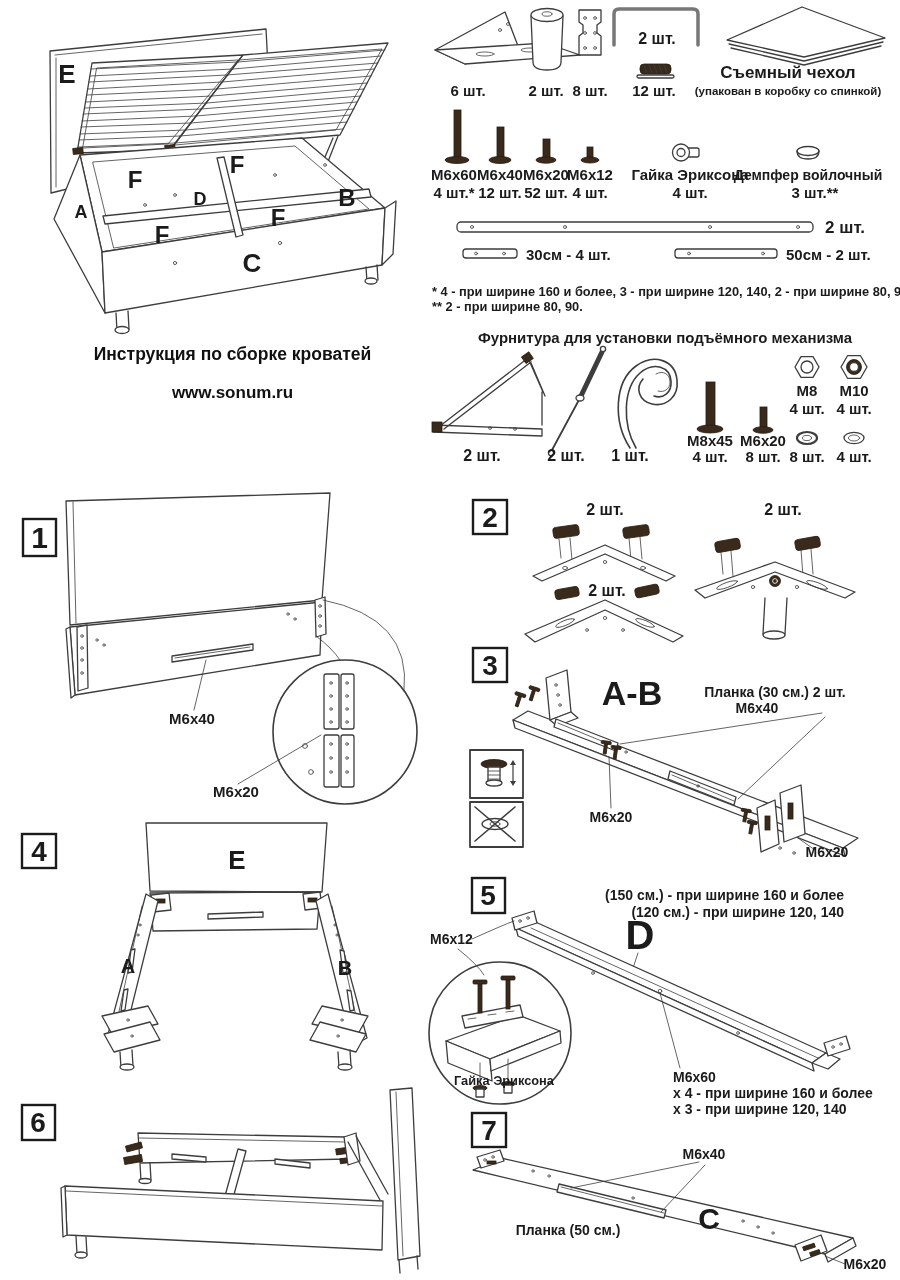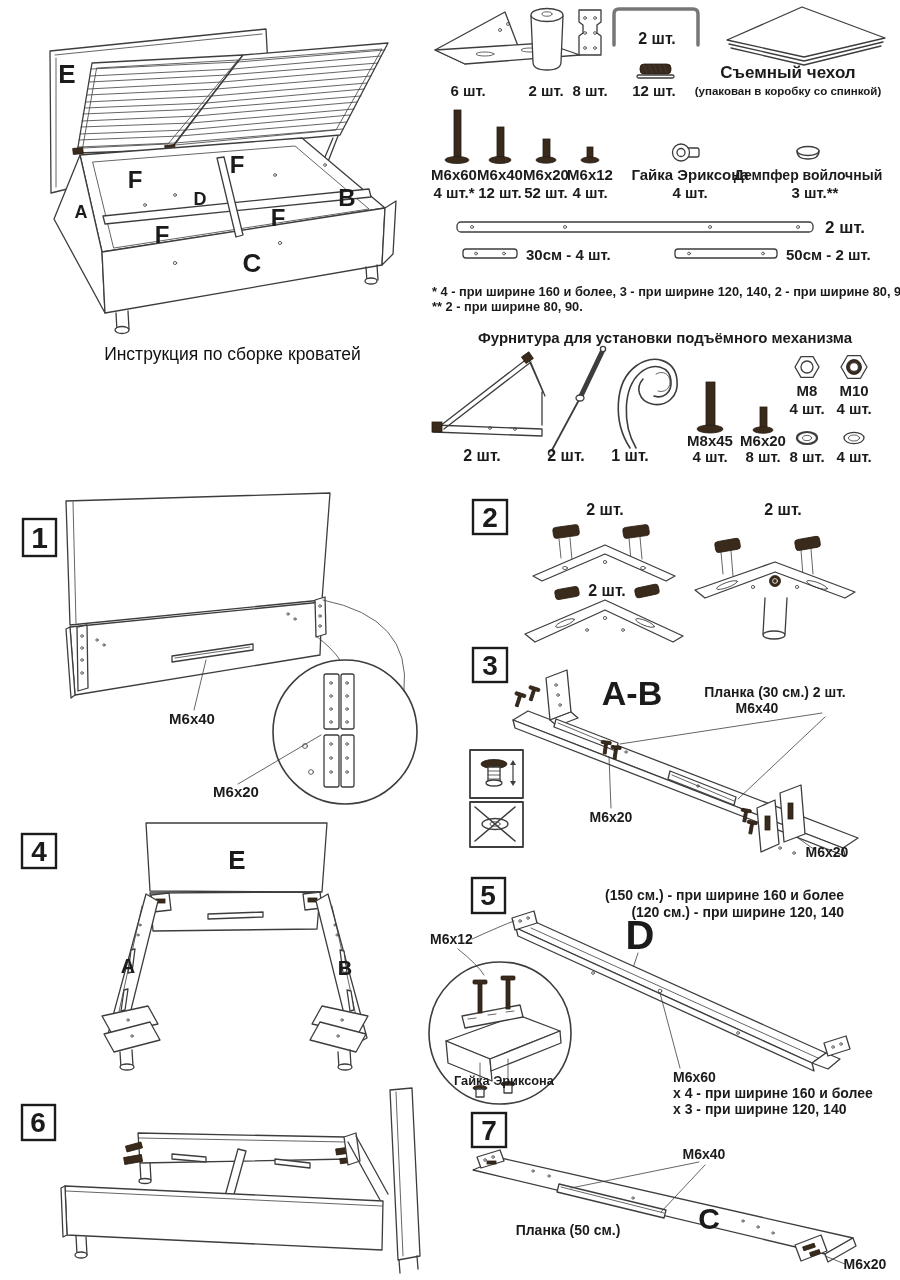--- a/index.html
+++ b/index.html
@@ -12,21 +12,21 @@
   .b18{font-size:18px}.b20{font-size:20px}.b24{font-size:24px}.b26{font-size:26px}
   .b28{font-size:28px}.b30{font-size:30px}.b34{font-size:34px}.b40{font-size:40px}
   .mid{text-anchor:middle}.end{text-anchor:end}
   .ln{fill:none;stroke:#3d3d3d;stroke-width:1.3;stroke-linecap:round;stroke-linejoin:round}
   .lw{fill:#fff;stroke:#3d3d3d;stroke-width:1.3;stroke-linejoin:round}
   .thin{stroke-width:.8}
   .dk{fill:#3a2a1c;stroke:#271c10;stroke-width:.8}
   .gr{stroke:#777}
   .numbox{fill:#fff;stroke:#1b1b1b;stroke-width:2.4}
   #titleblock{position:absolute;left:25px;top:342px;width:415px;text-align:center;
-              font-weight:400;font-size:17.5px;line-height:25px;color:#111}
+              font-weight:700;font-size:17.5px;line-height:25px;color:#111}
   #titleblock .site{margin-top:13px;font-size:17px}
 </style>
 </head>
 <body>
 
 <div id="page">
 
 <svg style="left:25px;top:5px" width="415" height="335" viewBox="0 0 415 335">
   <g>
     <polygon class="lw" points="25,46 241,24 243,62 102,72 99,170 26,188"></polygon>
@@ -170,20 +170,21 @@
     <circle class="ln thin" cx="259" cy="253.5" r="1.4"></circle>
         <circle class="ln thin" cx="333" cy="253.5" r="1.4"></circle>
   </g>
   <text class="t15" x="356" y="260">50см - 2 шт.</text>
   <text class="t12" x="2" y="296">* 4 - при ширине 160 и более, 3 - при ширине 120, 140, 2 - при ширине 80, 90.</text>
   <text class="t12" x="2" y="311">** 2 - при ширине 80, 90.</text>
 </svg>
 
 <div id="titleblock">
   <div>Инструкция по сборке кроватей</div>
+  <div class="site">www.sonum.ru</div>
 </div>
 
 <svg style="left:430px;top:330px" width="470" height="145" viewBox="0 0 470 145">
   <text class="t15 mid" x="235" y="13">Фурнитура для установки подъёмного механизма</text>
   <g>
     <polygon class="lw" points="3,95 112,99 112,106 3,102"></polygon>
     <path class="ln" d="M10,96 L98,28 M14,99 L101,32 M98,28 L113,62 M101,33 L115,66 M112,62 L112,95"></path>
     <rect class="dk" x="2" y="92" width="10" height="10"></rect>
     <rect class="dk" x="93" y="24" width="9" height="8" transform="rotate(-35 97 28)"></rect>
     <circle class="ln thin" cx="60" cy="98" r="1.4"></circle>

